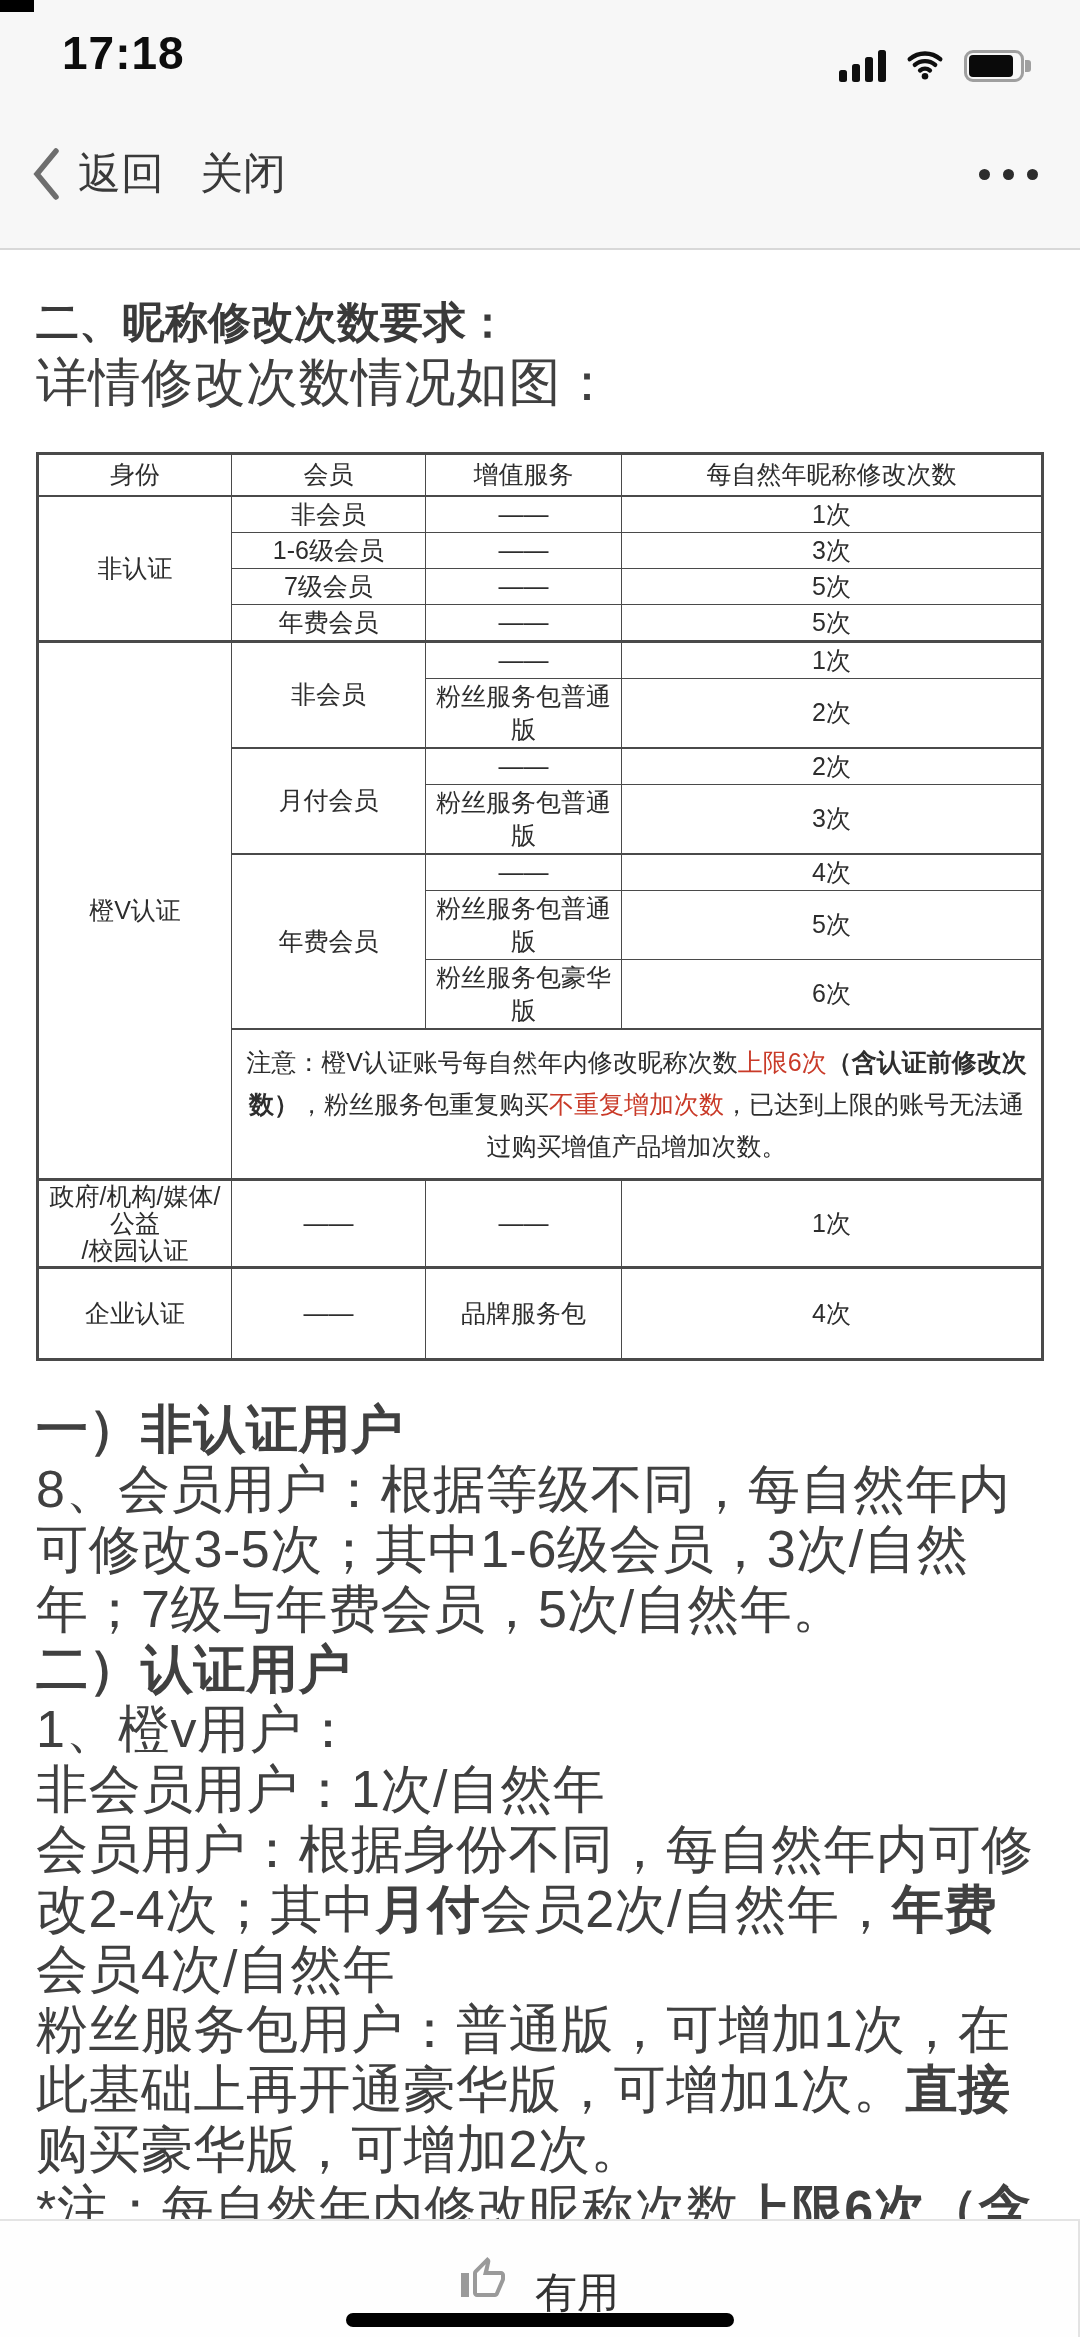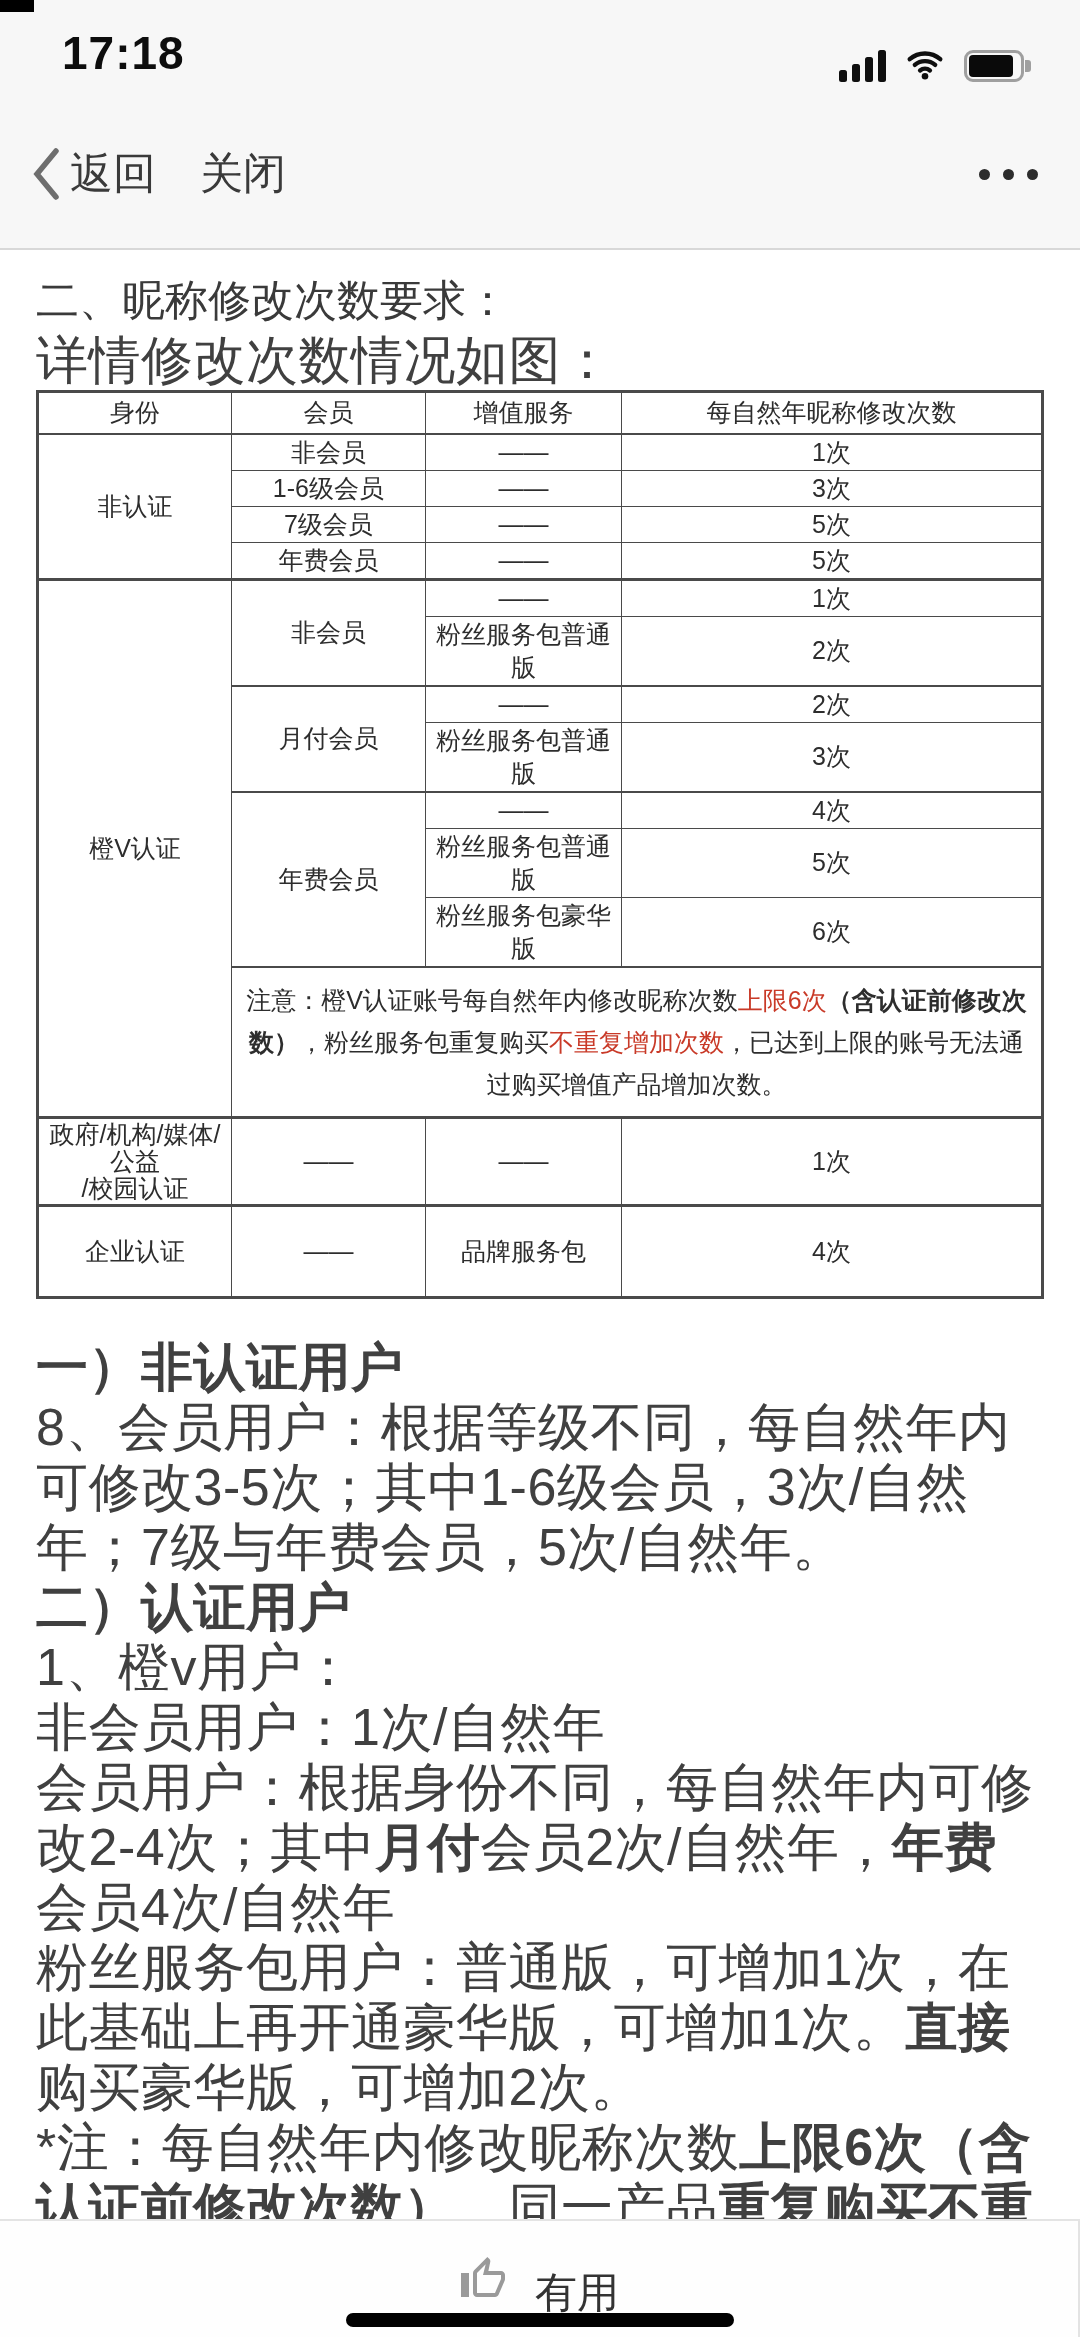--- a/index.html
+++ b/index.html
@@ -22,38 +22,38 @@
   .wifi { width:46px; height:36px; }
   .battery { position:relative; width:70px; height:32px; }
   .bat-body { position:absolute; left:0; top:0; width:60px; height:32px;
     border:3px solid #9f9f9f; border-radius:9px; }
   .bat-fill { position:absolute; left:5px; top:5px; width:44px; height:22px;
     background:#0a0a0a; border-radius:4px; }
   .bat-nub { position:absolute; right:3px; top:10px; width:6px; height:12px;
     background:#9f9f9f; border-radius:0 3px 3px 0; }
 
   .navbar { position:absolute; top:100px; left:0; width:100%; height:148px; }
-  .back-btn { position:absolute; left:30px; top:0; height:100%; display:flex; align-items:center; gap:8px; cursor:pointer; }
+  .back-btn { position:absolute; left:30px; top:0; height:100%; display:flex; align-items:center; gap:16px; cursor:pointer; }
   .chev { width:32px; height:56px; }
   .nav-label { font-size:43px; color:#3a3a3a; }
   .close-btn { position:absolute; left:200px; top:0; height:100%; display:flex; align-items:center; cursor:pointer; }
   .more-btn { position:absolute; right:42px; top:0; height:100%; display:flex; align-items:center; gap:13px; cursor:pointer; }
   .more-btn i { display:block; width:11px; height:11px; background:#2c2c2c; border-radius:50%; }
 
   
   .content { position:absolute; top:250px; left:0; width:100%; height:2087px;
     padding:0 36px; background:#ffffff; }
-  .heading { margin:20px 0 0 0; font-size:43px; font-weight:400; color:#3a3a3a; line-height:60px; }
+  .heading { margin:42px 0 0 0; font-size:43px; font-weight:700; color:#3a3a3a; line-height:60px; }
   .para { margin:0; font-size:52px; color:#404040; line-height:60px; letter-spacing:0.5px; }
   .b { font-weight:700; }
   .u { text-decoration:underline; text-underline-offset:7px; }
   .red { color:#c93a28; }
 
   
-  table.limits { width:100%; border-collapse:collapse; table-layout:fixed; 
+  table.limits { width:100%; border-collapse:collapse; table-layout:fixed; margin-top:40px;
     border:3px solid #4a4a4a; }
   .limits td, .limits th { border:1px solid #4a4a4a; text-align:center; vertical-align:middle;
     font-size:25px; font-weight:400; color:#2d2d2d; padding:1px 4px; overflow:hidden; }
   .limits thead th { height:42px; border-bottom-width:2px; }
   .limits tr.r td { height:31px; }
   .limits tr.o td { height:35px; }
   .limits tr.sec td { border-top-width:3px; }
   .limits tr.grp td { border-top-width:2px; }
   .notecell { text-align:center; line-height:42px; padding:11px 10px !important; }
   .govid { font-size:22px; line-height:27px; padding:2px 2px !important; }

